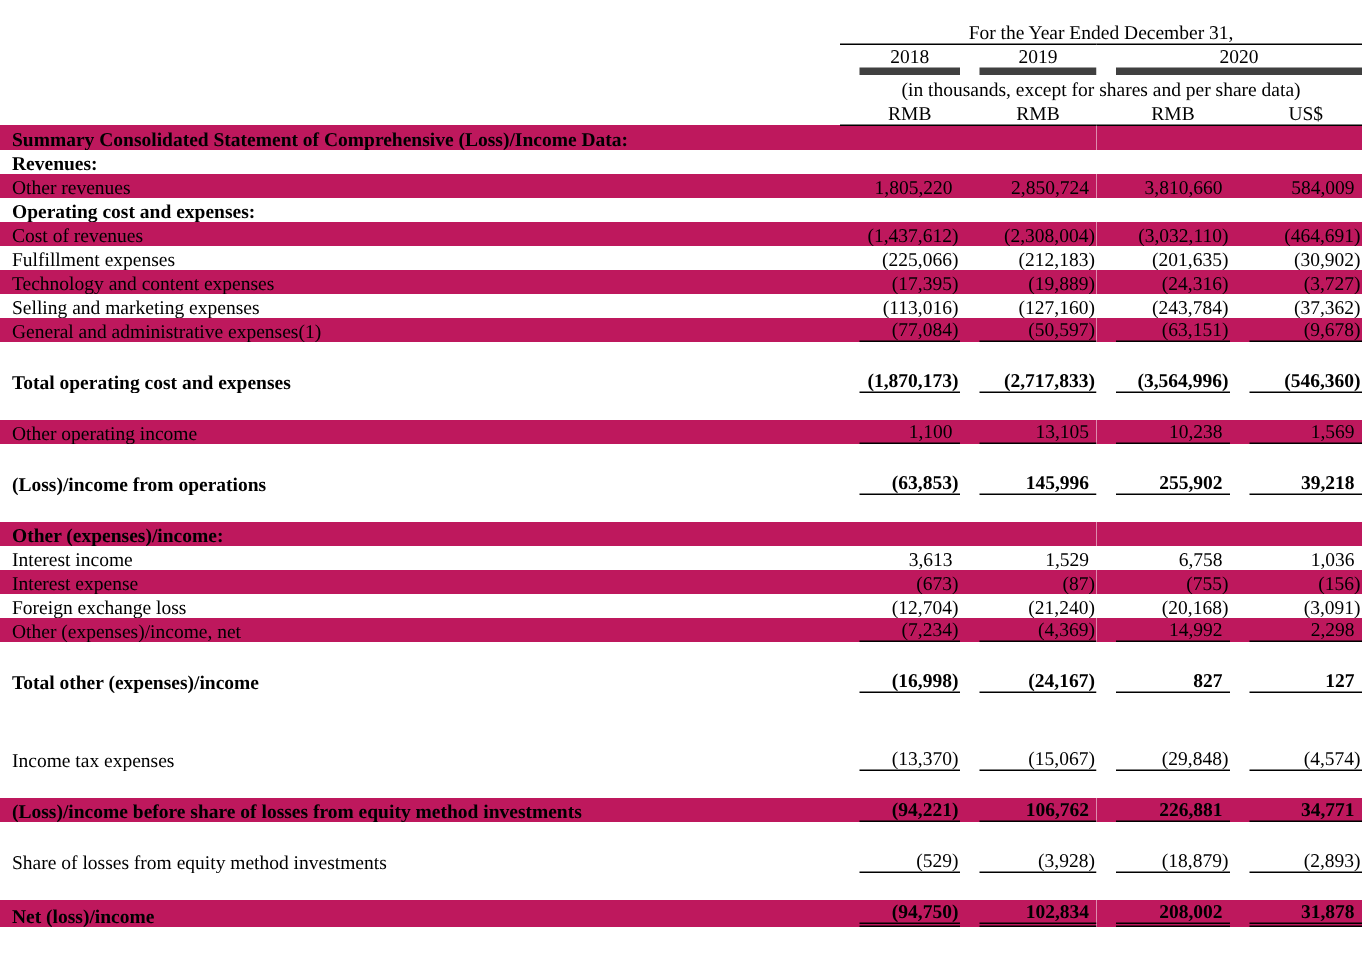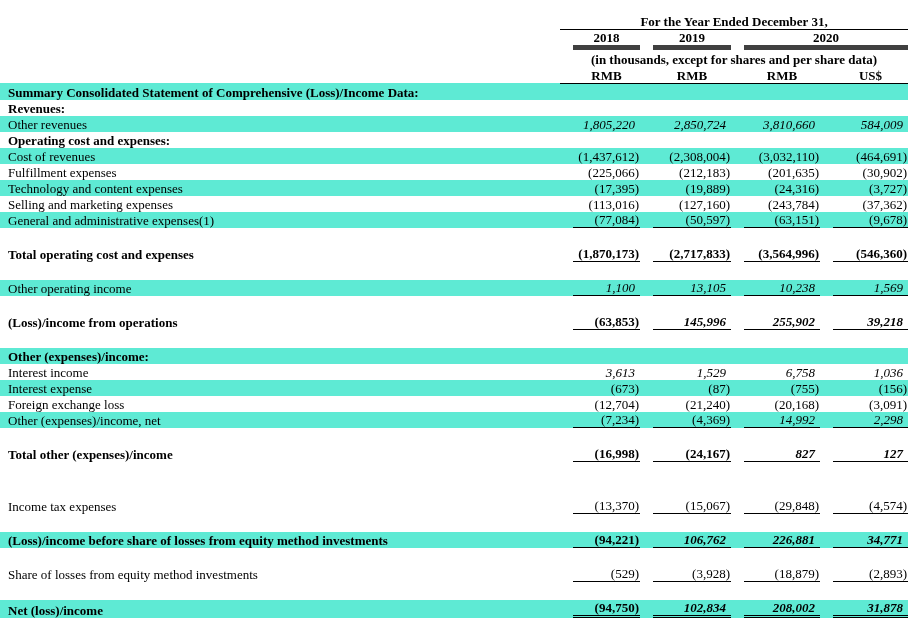--- a/index.html
+++ b/index.html
@@ -8,32 +8,32 @@
     font-family:"Liberation Serif", serif;
     color:#000;
   }
   .page { position:relative; width:912px; height:636px; }
   table {
     border-collapse:collapse; table-layout:fixed;
     width:908px; margin:12px 0 0 0;
     font-size:13px;
   }
   td { padding:0; vertical-align:bottom; height:16px; line-height:15px; white-space:nowrap; overflow:hidden; }
-  tr.shaded td { background:#5eead4; }
+  tr.shaded td { background:#be185d; }
   tr.bold td { font-weight:bold; }
   td.lbl { padding-left:8px; text-align:left; }
   td.num {}
   .val {
     margin-left:13px; text-align:right; padding-right:1px;
   }
-  .val.pos { padding-right:5px;font-style:italic; }
+  .val.pos { padding-right:5px; }
   .val.u1 { border-bottom:1px solid #000; }
   .val.u2 { border-bottom:3px double #000;text-align:right; }
   
-  tr.h td { font-weight:bold; }
+  tr.h td { font-weight:normal; }
   td.period { text-align:center; border-bottom:1px solid #000; height:17px; }
   td.yr { height:15px; }
   .yrline { margin-left:13px; text-align:center; border-bottom:5px solid #404040; }
   td.cur { border-bottom:1px solid #000; height:15px; }
   .curlbl { margin-left:13px; text-align:center; }
   td.note { text-align:center; height:17px; }
   tr.spacer td { height:18px; background:#fff; }
 </style>
 </head>
 <body>

